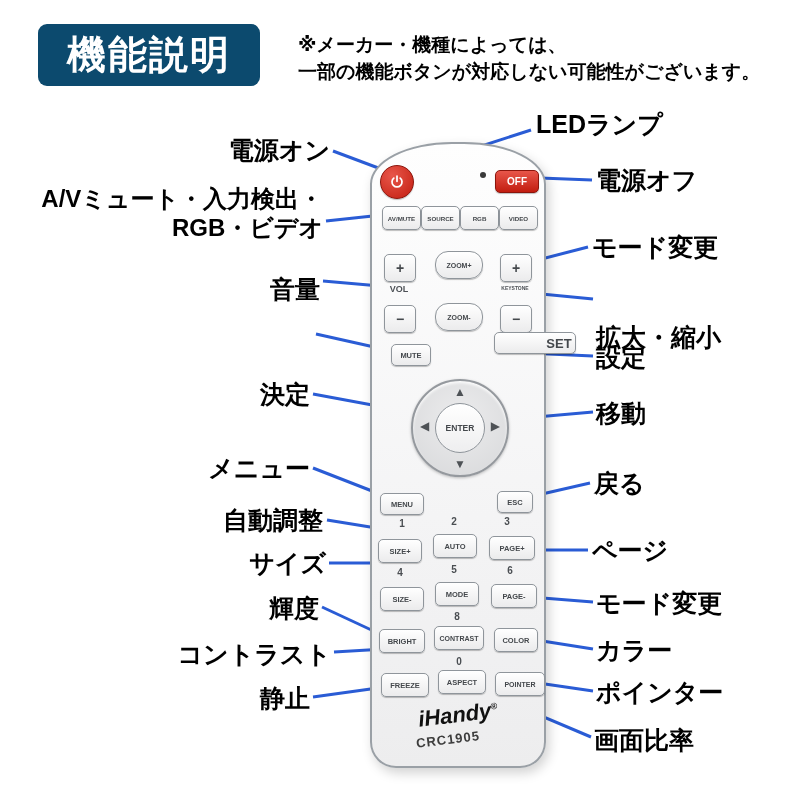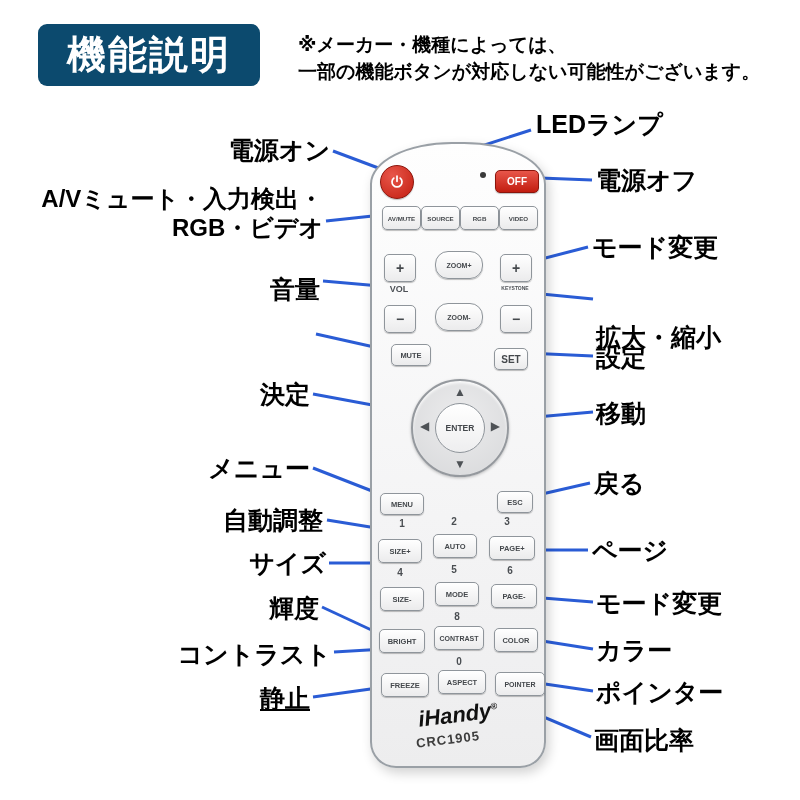--- a/index.html
+++ b/index.html
@@ -114,21 +114,21 @@
     <div class="btn" style="left:12px;top:161px;width:30px;height:26px;font-size:14px;">−</div>
 
     <div class="btn oval" style="left:63px;top:107px;width:46px;height:26px;font-size:7px;">ZOOM+</div>
     <div class="btn oval" style="left:63px;top:159px;width:46px;height:26px;font-size:7px;">ZOOM-</div>
 
     <div class="btn" style="left:128px;top:110px;width:30px;height:26px;font-size:14px;">+</div>
     <div class="grouplabel" style="left:124px;top:141px;width:38px;font-size:5px;">KEYSTONE</div>
     <div class="btn" style="left:128px;top:161px;width:30px;height:26px;font-size:14px;">−</div>
 
     <div class="btn" style="left:19px;top:200px;width:38px;height:20px;font-size:7.5px;">MUTE</div>
-    <div class="btn" style="left:122px;top:204px;width:32px;height:20px;font-size:10px;">SET</div>
+    <div class="btn" style="left:122px;top:188px;width:32px;height:20px;font-size:13px;padding-left:48px;">SET</div>
 
     <div class="dpad" style="left:39px;top:235px;width:94px;height:94px;">
       <span class="arrow" style="left:0;width:94px;top:5px;text-align:center;">▲</span>
       <span class="arrow" style="left:0;width:94px;bottom:5px;text-align:center;">▼</span>
       <span class="arrow" style="left:7px;top:39px;">◀</span>
       <span class="arrow" style="right:7px;top:39px;">▶</span>
       <div class="enter" style="left:22px;top:22px;width:48px;height:48px;">ENTER</div>
     </div>
 
     <div class="btn" style="left:8px;top:349px;width:42px;height:20px;font-size:7.5px;">MENU</div>
@@ -170,21 +170,21 @@
     <div>A/Vミュート・入力検出・</div>
     <div>RGB・ビデオ</div>
   </div>
   <div class="ann" style="right:480px;top:267px;margin-top:8px;">音量</div>
   <div class="ann" style="right:490px;top:380px;">決定</div>
   <div class="ann" style="right:490px;top:454px;">メニュー</div>
   <div class="ann" style="right:477px;top:506px;">自動調整</div>
   <div class="ann" style="right:474px;top:549px;">サイズ</div>
   <div class="ann" style="right:481px;top:594px;">輝度</div>
   <div class="ann" style="right:469px;top:640px;">コントラスト</div>
-  <div class="ann" style="right:490px;top:684px;text-decoration:underline;">静止</div>
+  <div class="ann" style="right:490px;top:684px;">静止</div>
 
   <div class="ann" style="left:536px;top:110px;">LEDランプ</div>
   <div class="ann" style="left:596px;top:166px;">電源オフ</div>
   <div class="ann" style="left:592px;top:233px;">モード変更</div>
   <div class="ann" style="left:596px;top:286px;margin-top:37px;">拡大・縮小</div>
   <div class="ann" style="left:596px;top:343px;">設定</div>
   <div class="ann" style="left:596px;top:399px;">移動</div>
   <div class="ann" style="left:594px;top:469px;">戻る</div>
   <div class="ann" style="left:592px;top:536px;">ページ</div>
   <div class="ann" style="left:596px;top:589px;">モード変更</div>

